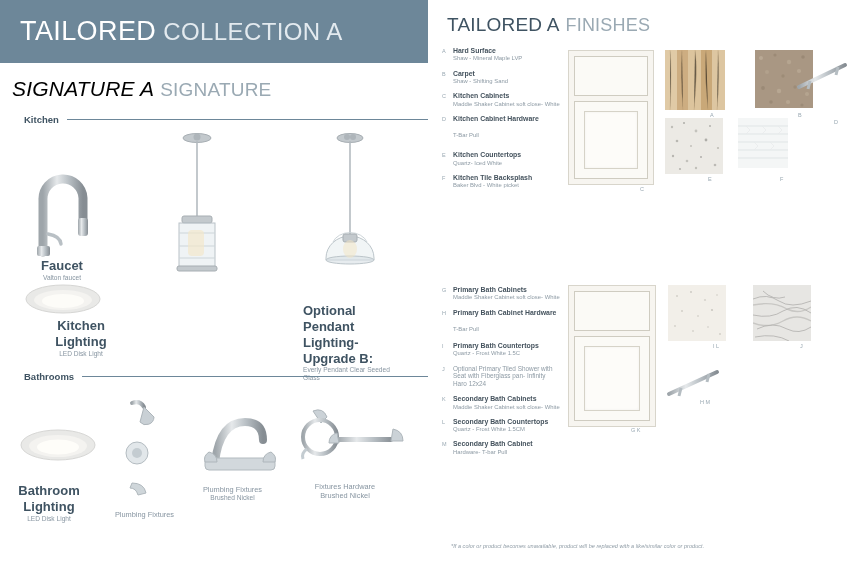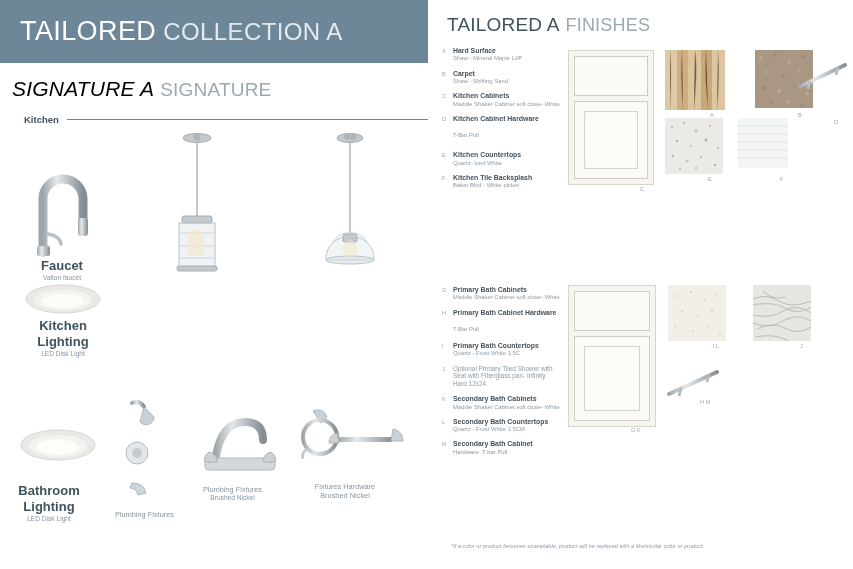--- a/index.html
+++ b/index.html
@@ -116,21 +116,21 @@
       <span class="s">Valton faucet</span>
     </div>
 
     <div class="fx imgbox" style="left:25px;top:283px;width:76px;height:32px;">
       <svg width="76" height="32" viewBox="0 0 76 32">
         <ellipse cx="38" cy="16" rx="37" ry="14" fill="#e9e9e7" stroke="#d6d6d4"></ellipse>
         <ellipse cx="38" cy="17" rx="29" ry="10" fill="#f4f3f0"></ellipse>
         <ellipse cx="38" cy="18" rx="21" ry="7" fill="#fdfcf8"></ellipse>
       </svg>
     </div>
-    <div class="cap" style="left:18px;top:318px;width:90px;">
+    <div class="cap" style="left:36px;top:318px;width:90px;">
       <span class="b">Kitchen Lighting</span>
       <span class="s">LED Disk Light</span>
     </div>
 
     <div class="fx imgbox" style="left:160px;top:130px;width:74px;height:150px;">
       <svg width="74" height="150" viewBox="0 0 74 150">
         <ellipse cx="37" cy="8" rx="14" ry="4.5" fill="#c3c9cd" stroke="#a7aeb3"></ellipse>
         <circle cx="37" cy="7" r="3.5" fill="#aeb5ba"></circle>
         <line x1="37" y1="11" x2="37" y2="86" stroke="#b4bbc0" stroke-width="1.6"></line>
         <rect x="22" y="86" width="30" height="7" rx="2" fill="#c3c9cd" stroke="#a7aeb3"></rect>
@@ -149,21 +149,29 @@
         <circle cx="37" cy="7" r="3" fill="#aeb5ba"></circle>
           <circle cx="43" cy="7" r="3" fill="#aeb5ba"></circle>
         <line x1="40" y1="11" x2="40" y2="108" stroke="#b4bbc0" stroke-width="1.6"></line>
         <path d="M16 128 A24 22 0 0 1 64 128 L64 130 L16 130 Z" fill="rgba(228,235,238,.5)" stroke="#bcc5ca"></path>
         <path d="M23 112 A18 14 0 0 1 57 112" fill="none" stroke="#ccd4d8" stroke-width="1"></path>
         <ellipse cx="40" cy="130" rx="24" ry="4" fill="rgba(215,224,229,.6)" stroke="#bcc5ca"></ellipse>
         <rect x="33" y="104" width="14" height="8" rx="2" fill="#c3c9cd" stroke="#a7aeb3"></rect>
         <ellipse cx="40" cy="119" rx="7" ry="9" fill="#f2e6c7" opacity=".55"></ellipse>
       </svg>
     </div>
-
+    <div class="cap lt" style="left:303px;top:303px;width:102px;">
+      <span class="b">Optional Pendant Lighting- Upgrade B:</span>
+      <span class="s">Everly Pendant Clear Seeded Glass</span>
+    </div>
+
+    <div class="sect-label" id="bath-label">
+      <span class="nm">Bathrooms</span>
+      <span class="rule"></span>
+    </div>
 
     <div class="fx imgbox" style="left:20px;top:428px;width:76px;height:34px;">
       <svg width="76" height="34" viewBox="0 0 76 34">
         <ellipse cx="38" cy="17" rx="37" ry="15" fill="#e9e9e7" stroke="#d6d6d4"></ellipse>
         <ellipse cx="38" cy="18" rx="29" ry="11" fill="#f4f3f0"></ellipse>
         <ellipse cx="38" cy="19" rx="21" ry="7.5" fill="#fefdf9"></ellipse>
       </svg>
     </div>
     <div class="cap" style="left:6px;top:483px;width:86px;">
       <span class="b">Bathroom Lighting</span>

